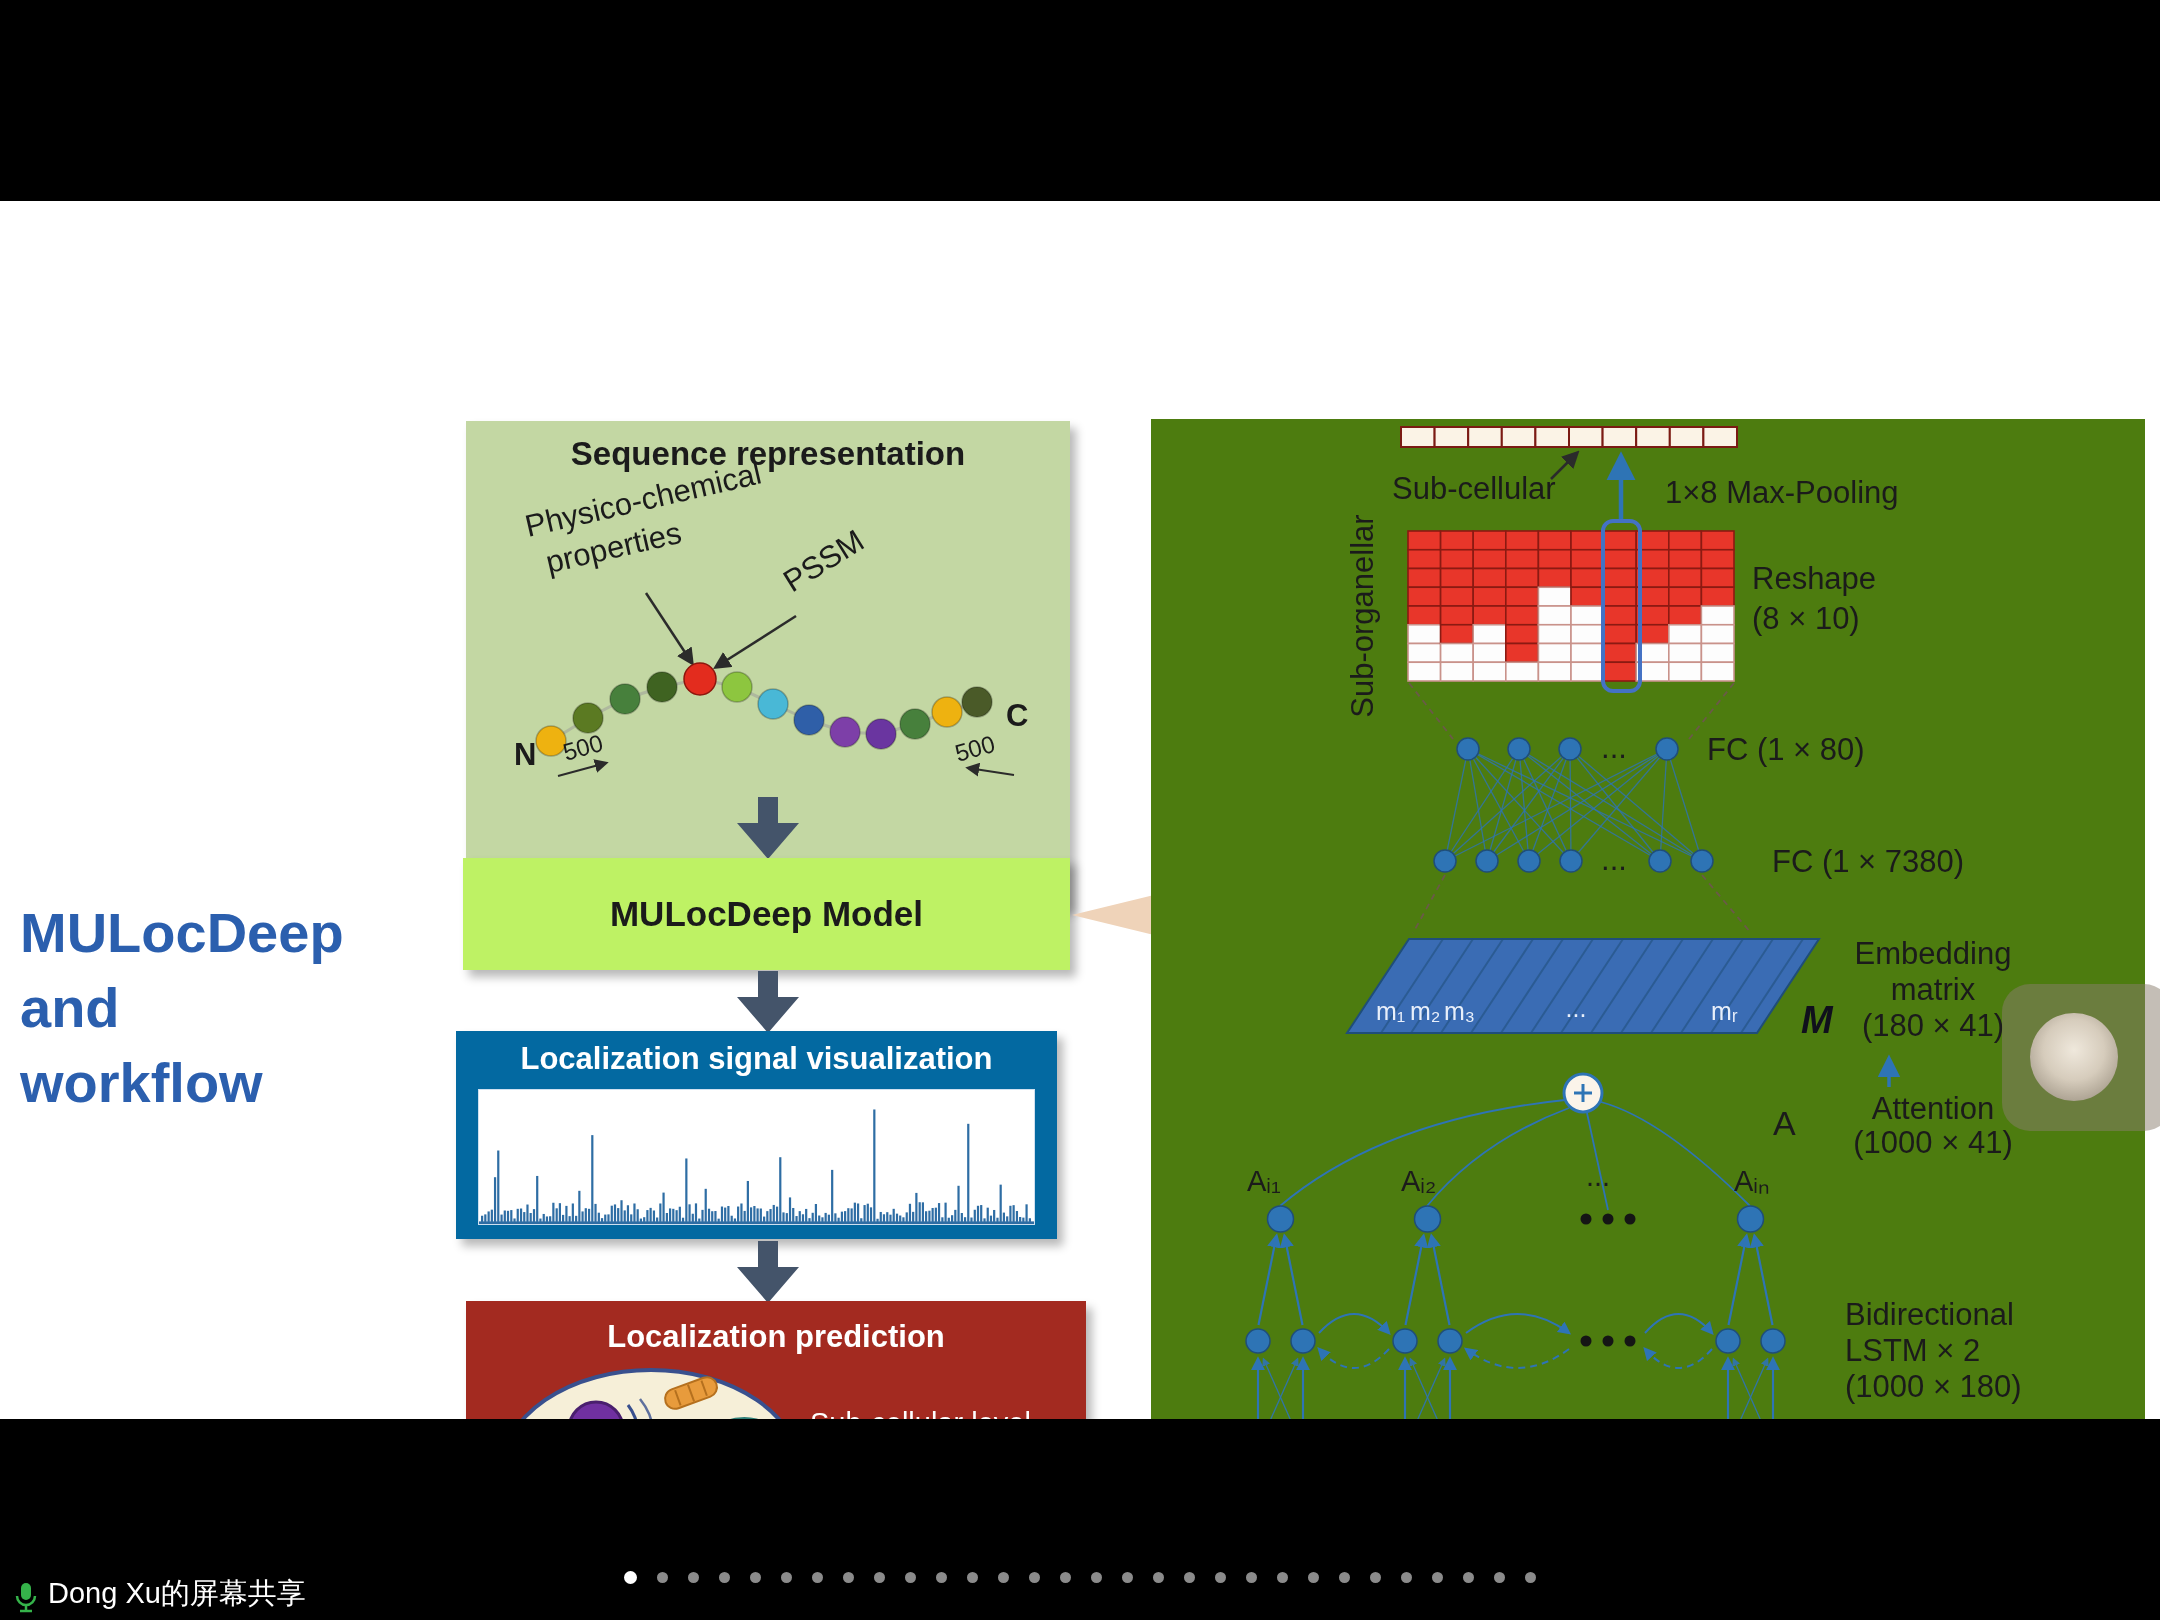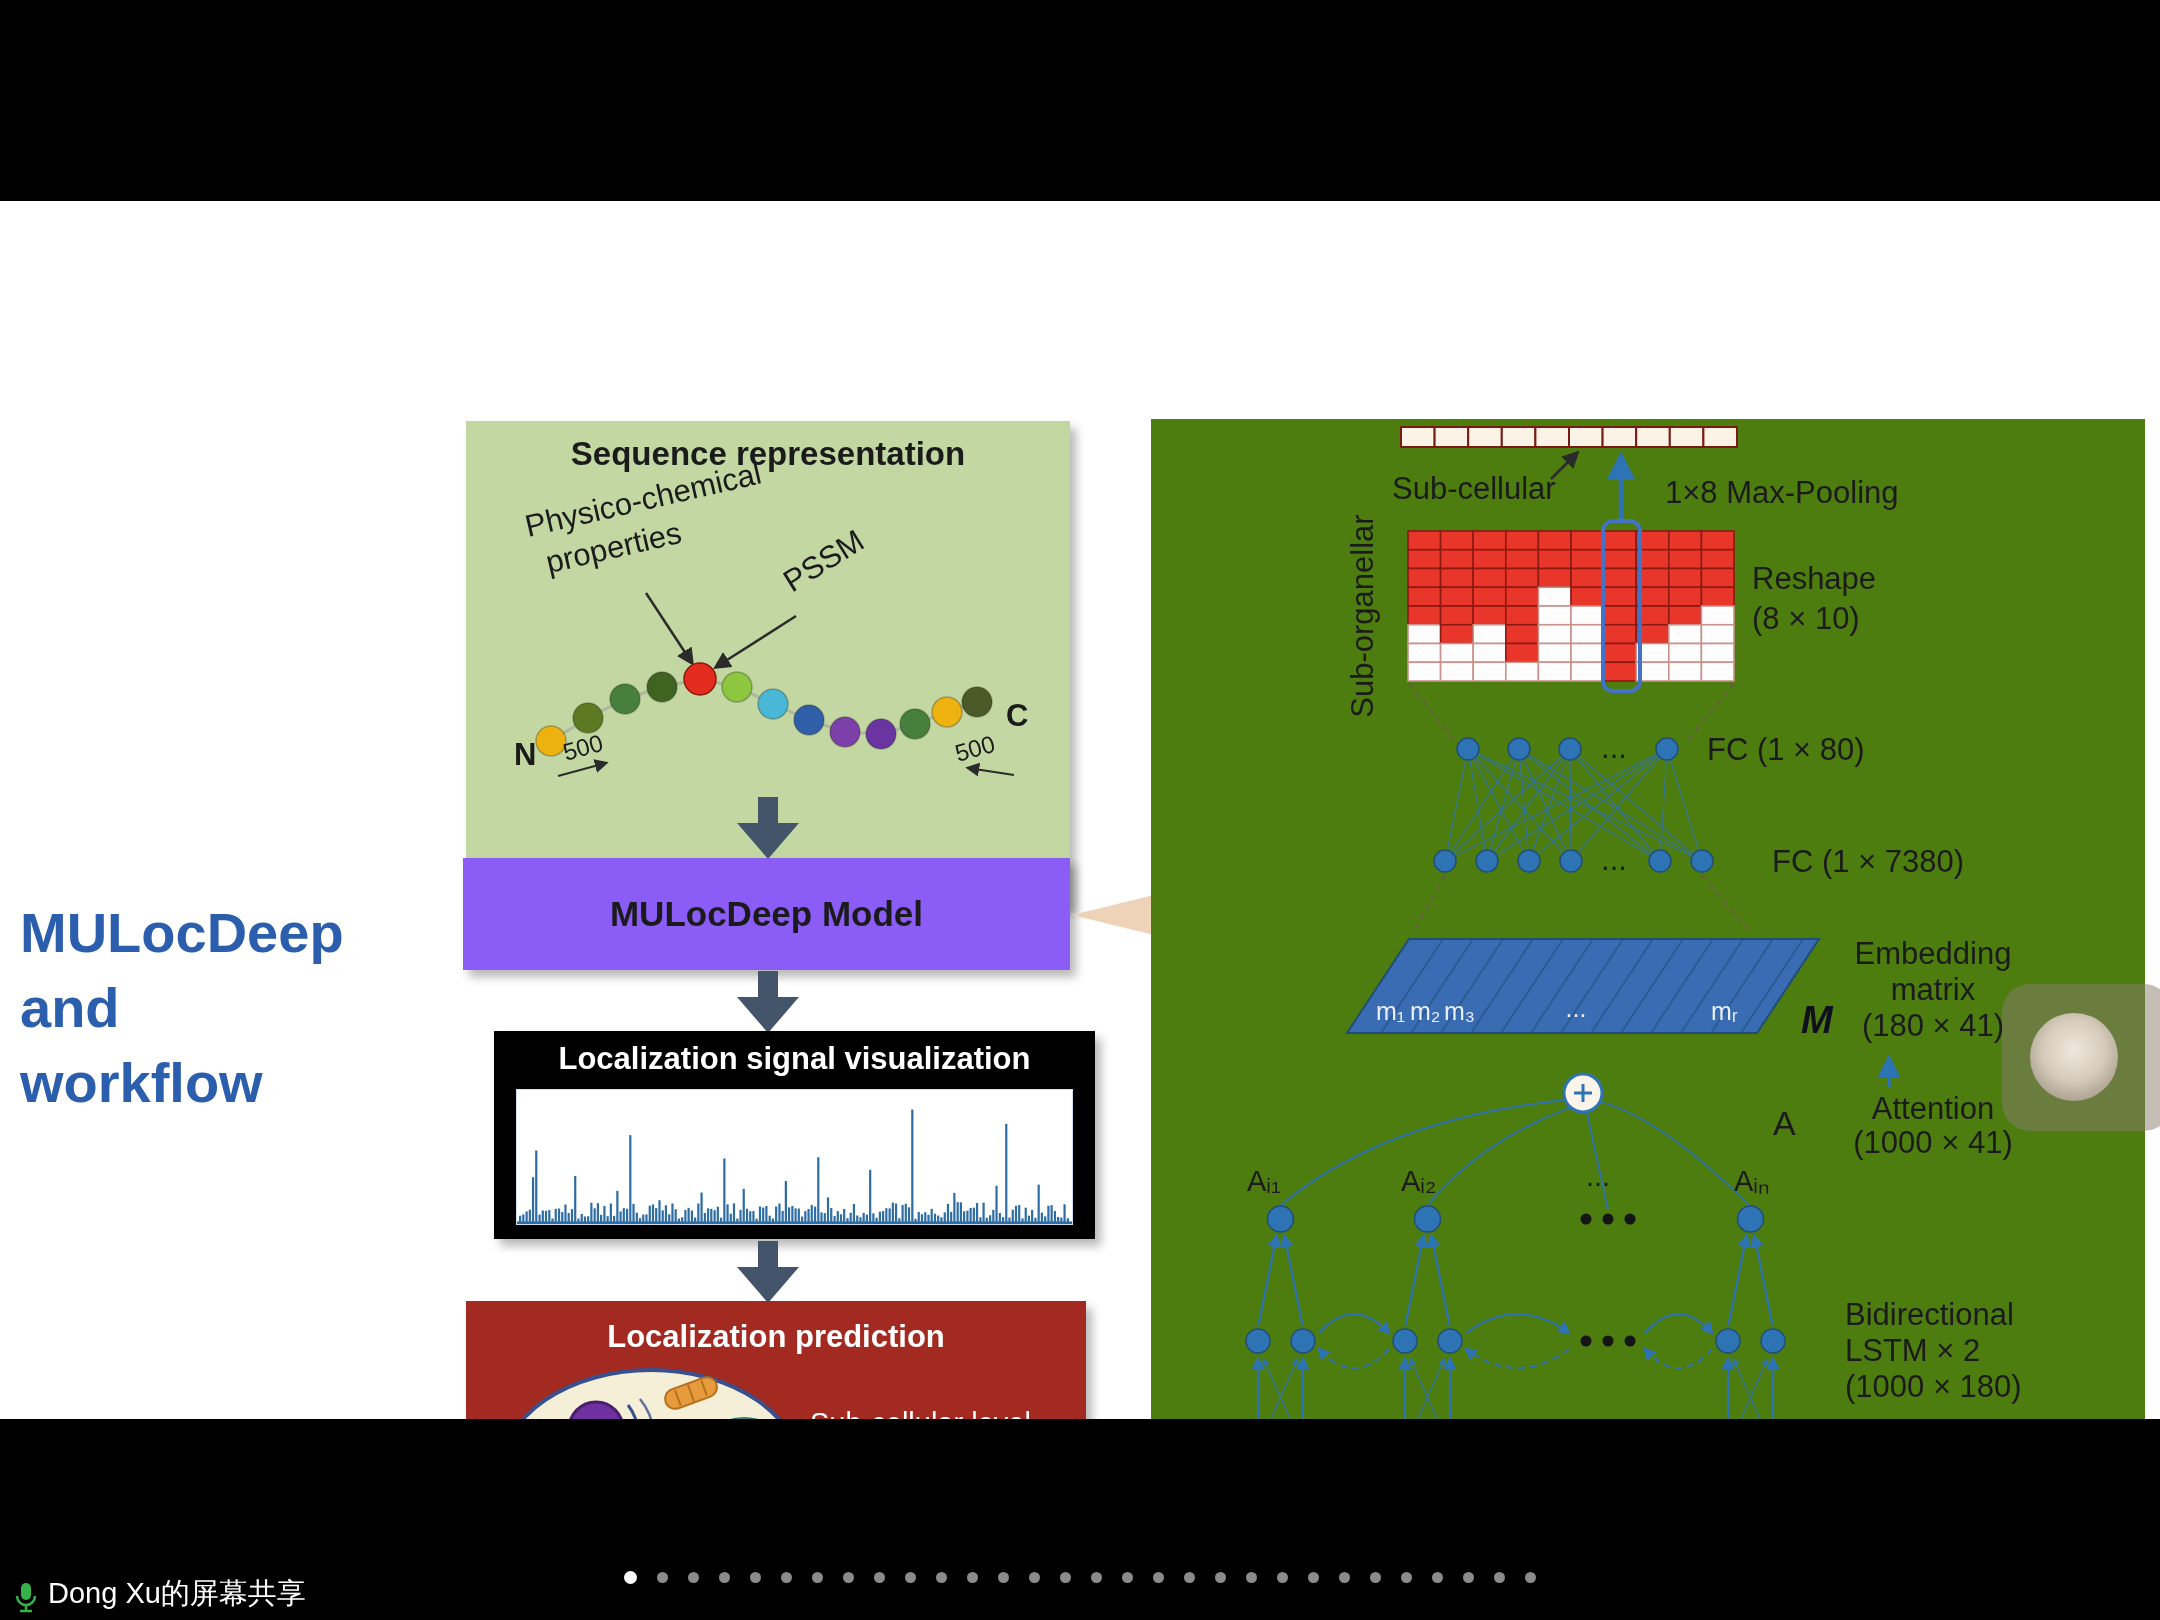--- a/index.html
+++ b/index.html
@@ -2,22 +2,22 @@
 <html><head>
 <meta charset="utf-8">
 <style>
   *{margin:0;padding:0;box-sizing:border-box}
   html,body{width:2160px;height:1620px;background:#000;font-family:"Liberation Sans",sans-serif;overflow:hidden}
   #stage{position:absolute;left:0;top:0;width:2160px;height:1620px}
   .slide{position:absolute;left:0;top:201px;width:2160px;height:1218px;background:#fff}
   .left-title{position:absolute;left:20px;top:694px;width:440px;color:#2B5FAE;font-weight:bold;font-size:56px;line-height:75px}
   .box{position:absolute;box-shadow:6px 7px 9px rgba(0,0,0,.28)}
   .seq-box{left:466px;top:220px;width:604px;height:486px;background:#C3D7A3}
-  .model-box{left:463px;top:657px;width:607px;height:112px;background:#8b5cf6;display:flex;align-items:center;justify-content:center;font-size:35px;font-weight:bold;color:#1b1b1b}
-  .sig-box{left:494px;top:830px;width:601px;height:208px;background:#000000}
+  .model-box{left:463px;top:657px;width:607px;height:112px;background:#bef264;display:flex;align-items:center;justify-content:center;font-size:35px;font-weight:bold;color:#1b1b1b}
+  .sig-box{left:456px;top:830px;width:601px;height:208px;background:#0369a1}
   .sig-title{text-align:center;color:#fff;font-weight:bold;font-size:31px;margin-top:10px}
   .sig-panel{position:absolute;left:22px;top:58px;width:557px;height:136px;background:#fff;border:1px solid #cfe0f0}
   .pred-box{left:466px;top:1100px;width:620px;height:292px;background:#A32A20}
   .flow-arrow{position:absolute;left:731px;width:74px;height:62px}
   .panel{position:absolute;left:1151px;top:218px;width:994px;height:1174px;background:#4d7c0f}
   .tail{position:absolute;left:1072px;top:694px;width:0;height:0;border-top:20px solid transparent;border-bottom:20px solid transparent;border-right:82px solid #EFD3B9}
   .toolbar{position:absolute;left:12px;top:1382px;width:210px;height:38px;opacity:.85}
   .float-ctl{position:absolute;left:2002px;top:783px;width:170px;height:147px;border-radius:28px;background:rgba(138,126,110,.5)}
   .float-ctl .knob{position:absolute;left:28px;top:29px;width:88px;height:88px;border-radius:50%;background:radial-gradient(circle at 50% 42%,#EFE8DC 0%,#D6CCBC 45%,#A89E8E 80%,#8E8272 100%)}
   .banner{position:absolute;left:14px;bottom:6px;display:flex;align-items:flex-end;gap:10px;color:#fff;font-size:29px}

